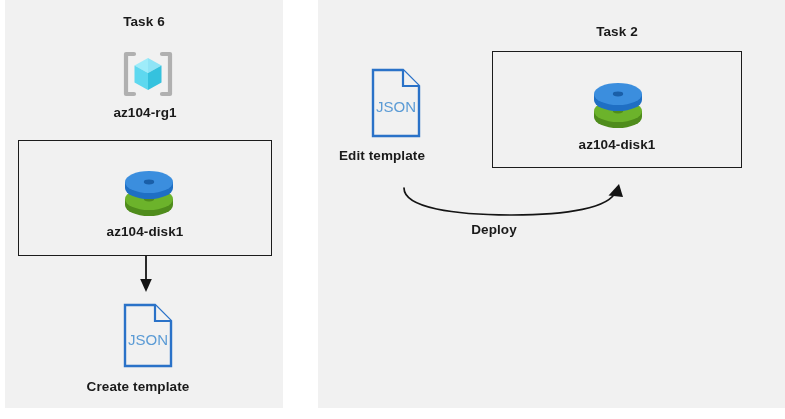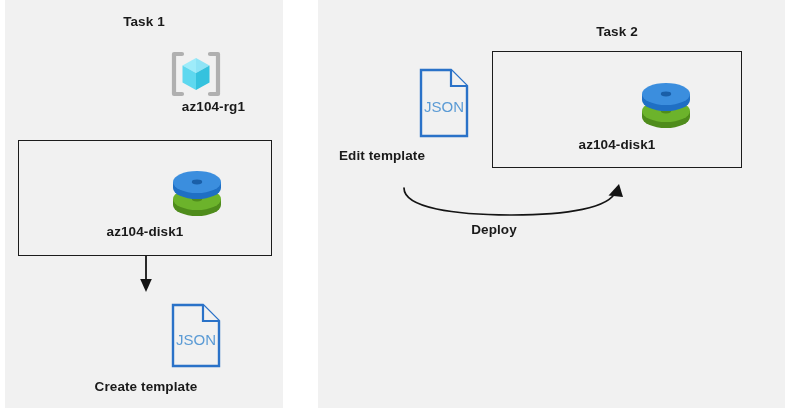--- a/index.html
+++ b/index.html
@@ -44,46 +44,46 @@
 
   .node-label {
     position: absolute;
     font-size: 13.5px;
     font-weight: bold;
     color: #1a1a1a;
     text-align: center;
     white-space: nowrap;
     letter-spacing: 0.1px;
   }
-  #rg-label       { left: 45px;  top: 99px; width: 200px; text-align: right; }
+  #rg-label       { left: 45px;  top: 105px; width: 200px; }
   #disk1-label    { left: 18px;  top: 224px; width: 254px; }
   #disk2-label    { left: 492px; top: 137px; width: 250px; }
-  #create-label   { left: 46px;  top: 379px; width: 200px; }
+  #create-label   { left: 38px;  top: 379px; width: 200px; }
   #edit-label     { left: 312px; top: 148px; width: 140px; }
   #deploy-label   { left: 404px; top: 222px; width: 180px; }
 
-  .icon-wrap { position: absolute; margin-left: 48px; }
+  .icon-wrap { position: absolute; }
   #rg-icon-wrap    { left: 122px; top: 50px;  width: 52px;  height: 48px; }
   #disk-icon-1     { left: 122px; top: 166px; width: 54px;  height: 52px; }
   #disk-icon-2     { left: 591px; top: 78px;  width: 54px;  height: 52px; }
   #json-icon-1     { left: 123px; top: 303px; width: 50px;  height: 65px; }
   #json-icon-2     { left: 371px; top: 68px;  width: 50px;  height: 70px; }
 
   .arrow-wrap { position: absolute; }
   #arrow-down  { left: 126px; top: 256px; width: 40px;  height: 40px; }
   #arrow-curve { left: 395px; top: 182px; width: 235px; height: 48px; }
 
   svg { display: block; overflow: visible; }
 </style>
 </head>
 <body>
 
 <div class="panel" id="panel-left"></div>
 
-<div class="panel-title" id="task1-title">Task 1</div>
+<div class="panel-title" id="task1-title">Task 6</div>
 
 <div class="icon-wrap" id="rg-icon-wrap">
   <svg width="52" height="48" viewBox="0 0 52 48">
 
     <path d="M12 4 L4 4 L4 44 L12 44" fill="none" stroke="#b0b0b0" stroke-width="4.2" stroke-linecap="round" stroke-linejoin="round"></path>
 
     <path d="M40 4 L48 4 L48 44 L40 44" fill="none" stroke="#b0b0b0" stroke-width="4.2" stroke-linecap="round" stroke-linejoin="round"></path>
 
     <path d="M26 8 L12.5 15.5 L26 23 L26 8 Z" fill="#9eecfa"></path>
 

